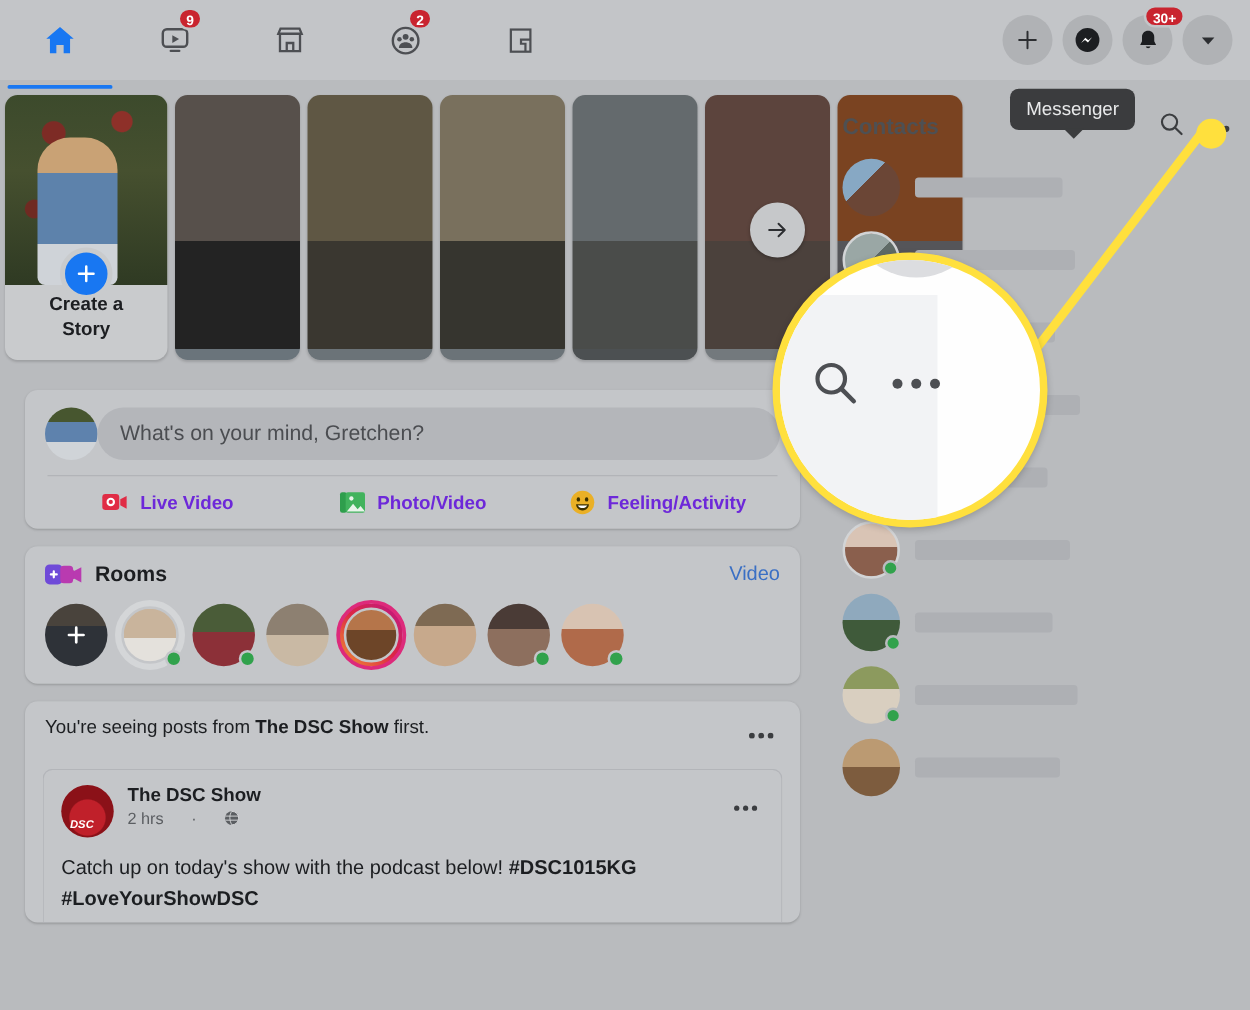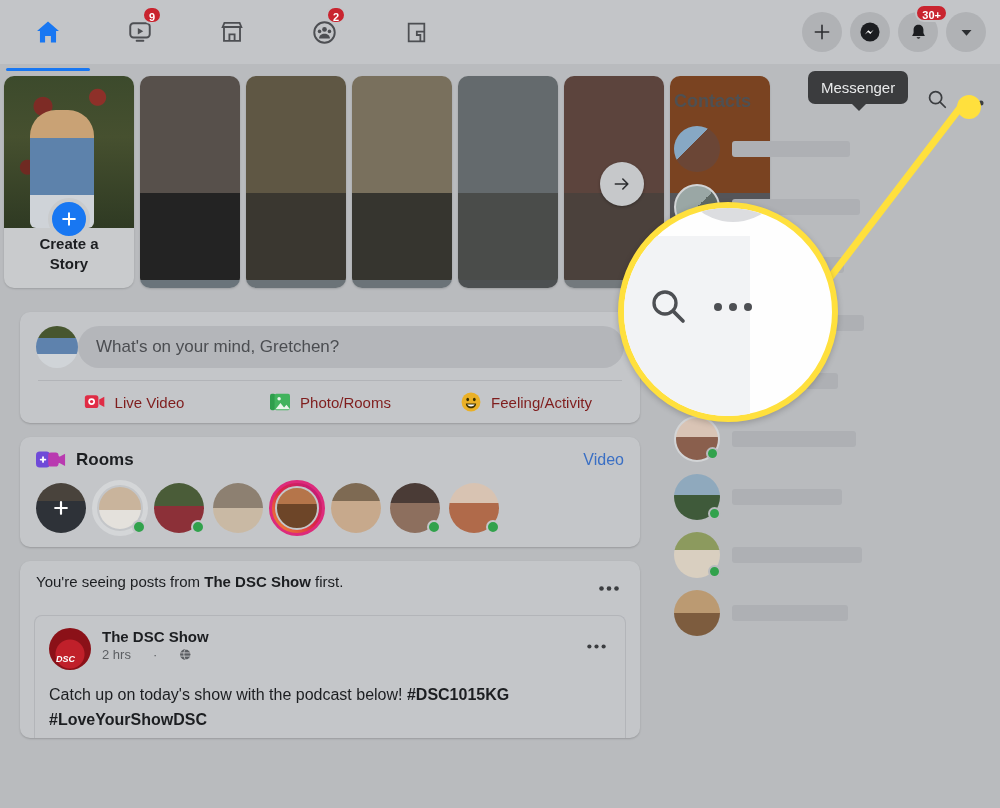--- a/index.html
+++ b/index.html
@@ -173,21 +173,21 @@
     margin: 12px 2px 0 2px;
   }
   .composer-actions {
     display: flex; align-items: center;
     padding-top: 10px;
   }
   .composer-action {
     flex: 1;
     display: flex; align-items: center; justify-content: center;
     gap: 9px;
-    font-size: 15px; font-weight: normal; color: #7f1d1d;
+    font-size: 15px; font-weight: bold; color: #6d28d9;
     cursor: pointer;
   }
 
   
   #rooms { padding: 12px 16px 14px 16px; text-align: center; }
   .rooms-head {
     display: flex; align-items: center;
     margin-bottom: 12px;
   }
   .rooms-title {
@@ -521,21 +521,21 @@
           <span>Live Video</span>
         </div>
 
         <div class="composer-action">
           <svg width="22" height="20" viewBox="0 0 24 22">
             <rect x="1" y="2" width="6" height="18" rx="2" fill="#2e9e4c"></rect>
             <rect x="6" y="2" width="17" height="18" rx="2" fill="#41b35d"></rect>
             <circle cx="11" cy="7.5" r="1.9" fill="#e8f4ea"></circle>
             <path d="M7 19l5.5-7 4 5 2.6-3 3.9 5z" fill="#e8f4ea"></path>
           </svg>
-          <span>Photo/Rooms</span>
+          <span>Photo/Video</span>
         </div>
 
         <div class="composer-action">
           <svg width="22" height="22" viewBox="0 0 24 24">
             <circle cx="12" cy="12" r="10.3" fill="#eab026"></circle>
             <ellipse cx="8.4" cy="9.3" rx="1.5" ry="1.9" fill="#3b3000"></ellipse>
             <ellipse cx="15.6" cy="9.3" rx="1.5" ry="1.9" fill="#3b3000"></ellipse>
             <path d="M6.4 13.6h11.2c0 3.2-2.5 5.3-5.6 5.3s-5.6-2.1-5.6-5.3z" fill="#3b3000"></path>
             <path d="M7.8 14.6h8.4a5 5 0 0 1-8.4 0z" fill="#fff"></path>
           </svg>

